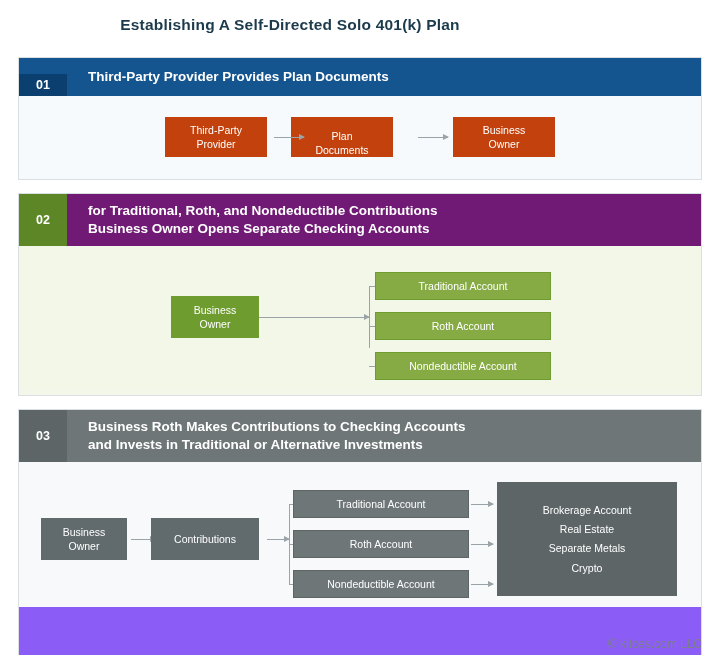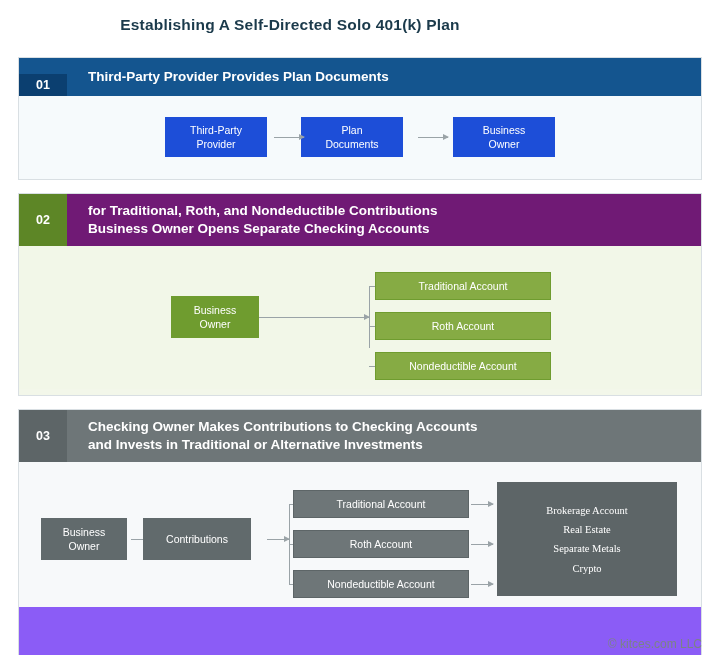--- a/index.html
+++ b/index.html
@@ -64,33 +64,33 @@
     position: relative;
   }
 
   
   #sec1 { top: 57px; height: 123px; background: #f6fafc; }
   #sec1 .sec-header { background: #14558f; }
   #sec1 .sec-num { background: #0b3f70; margin-top: 16px; }
   #sec1 .sec-body { height: 84px; }
   .s1box {
     position: absolute;
-    background: #1d4ed8;
+    background: #c2410c;
     color: #ffffff;
     font-size: 10.5px;
     line-height: 1.35;
     text-align: center;
     display: flex;
     align-items: center;
     justify-content: center;
     width: 102px; height: 40px;
     top: 21px;
   }
   #s1b1 { left: 146px; }
-  #s1b2 { left: 282px; }
+  #s1b2 { left: 272px; align-items: flex-end; }
   #s1b3 { left: 434px; }
 
   
   #sec2 { top: 193px; height: 203px; background: #f3f7ea; }
   #sec2 .sec-header { background: #701a75; }
   #sec2 .sec-num { background: #5d8626; }
   #sec2 .sec-body { height: 143px; background: #f2f7e8; }
   #s2src {
     position: absolute;
     left: 152px; top: 50px;
@@ -126,21 +126,21 @@
     left: 22px; top: 56px;
     width: 86px; height: 42px;
     background: #616a6c;
     color: #ffffff;
     font-size: 10.5px; line-height: 1.35;
     text-align: center;
     display: flex; align-items: center; justify-content: center;
   }
   #s3contrib {
     position: absolute;
-    left: 124px; top: 56px;
+    left: 132px; top: 56px;
     width: 108px; height: 42px;
     background: #616a6c;
     color: #ffffff;
     font-size: 10.5px;
     text-align: center;
     display: flex; align-items: center; justify-content: center;
   }
   .s3acct {
     position: absolute;
     left: 274px;
@@ -157,21 +157,21 @@
   #s3inv {
     position: absolute;
     left: 478px; top: 20px;
     width: 180px; height: 114px;
     background: #5d6567;
     color: #ffffff;
     font-size: 10.5px;
     line-height: 1.85;
     text-align: center;
     display: flex; flex-direction: column;
-    align-items: center; justify-content: center; font-family: Liberation Serif, serif;
+    align-items: center; justify-content: center;
   }
 
   
   .arrow {
     position: absolute;
     height: 1px;
     background: #9aa3a7;
   }
   .arrow::after {
     content: "";
@@ -260,21 +260,21 @@
       <div class="s2acct" id="s2a2">Roth Account</div>
       <div class="s2acct" id="s2a3">Nondeductible Account</div>
     </div>
   </div>
 
   <div class="section" id="sec3">
     <div class="sec-header">
       <div class="sec-num">03</div>
       <div class="sec-title">
         <div>
-          <span>Checking Owner Makes Contributions to Checking Accounts</span>
+          <span>Business Roth Makes Contributions to Checking Accounts</span>
           <span>and Invests in Traditional or Alternative Investments</span>
         </div>
       </div>
     </div>
     <div class="sec-body">
       <div id="s3src">
         <div>
           <div>Business</div>
           <div>Owner</div>
         </div>

